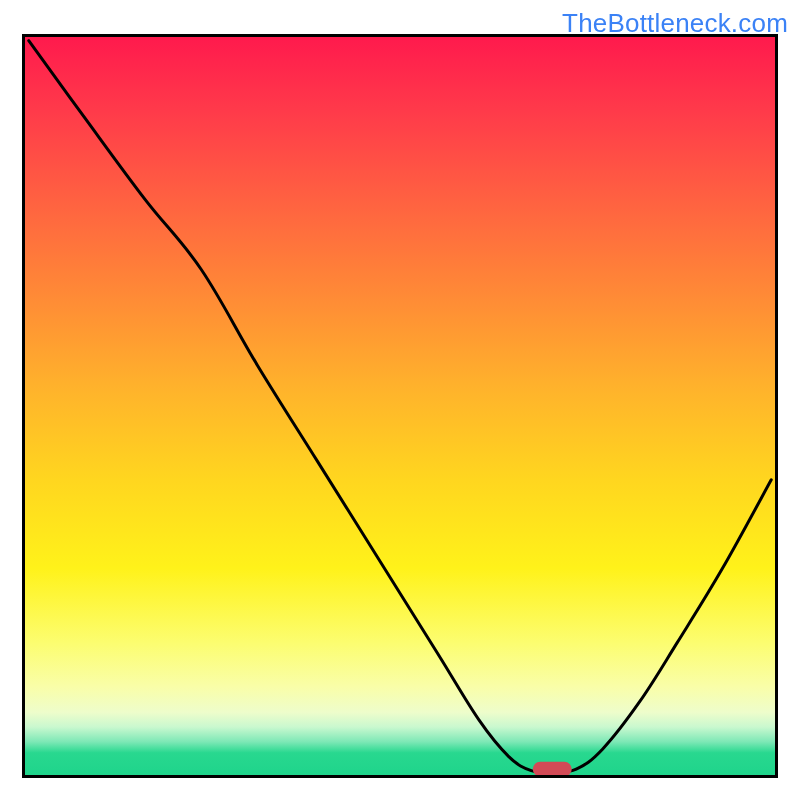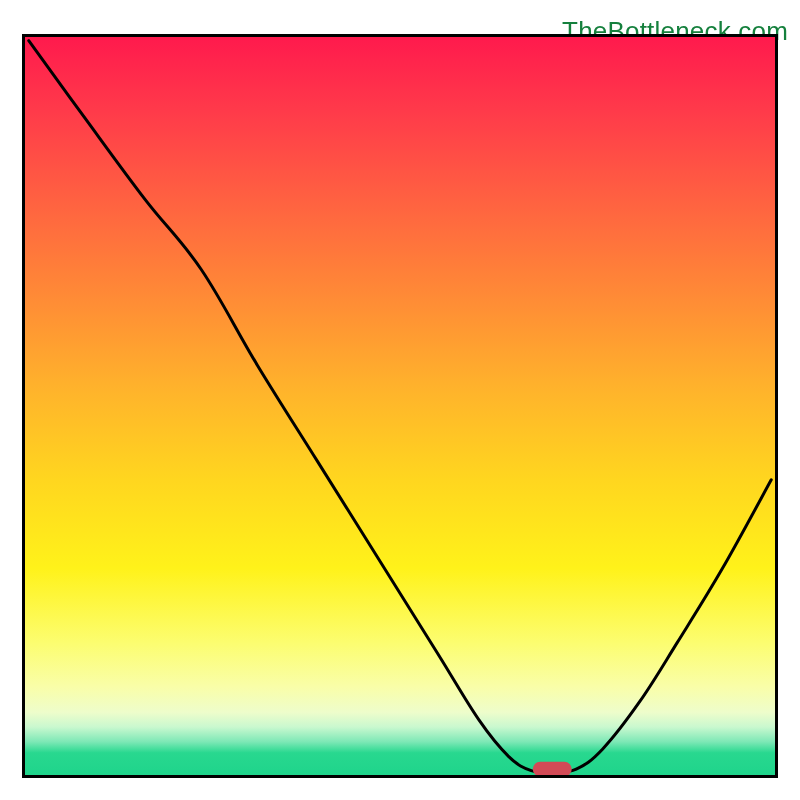--- a/index.html
+++ b/index.html
@@ -11,25 +11,25 @@
     background: #ffffff;
     font-family: Arial, Helvetica, sans-serif;
   }
   .stage {
     position: relative;
     width: 800px;
     height: 800px;
   }
   .watermark {
     position: absolute;
-    top: 16px;
+    top: 8px;
     right: 12px;
     font-size: 26px;
     font-weight: 500;
-    color: #15803d;
+    color: #3b82f6;
     letter-spacing: 0.2px;
   }
   
   .plot {
     position: absolute;
     left: 22px;
     top: 34px;
     width: 756px;
     height: 744px;
     border: 3px solid #000000;

